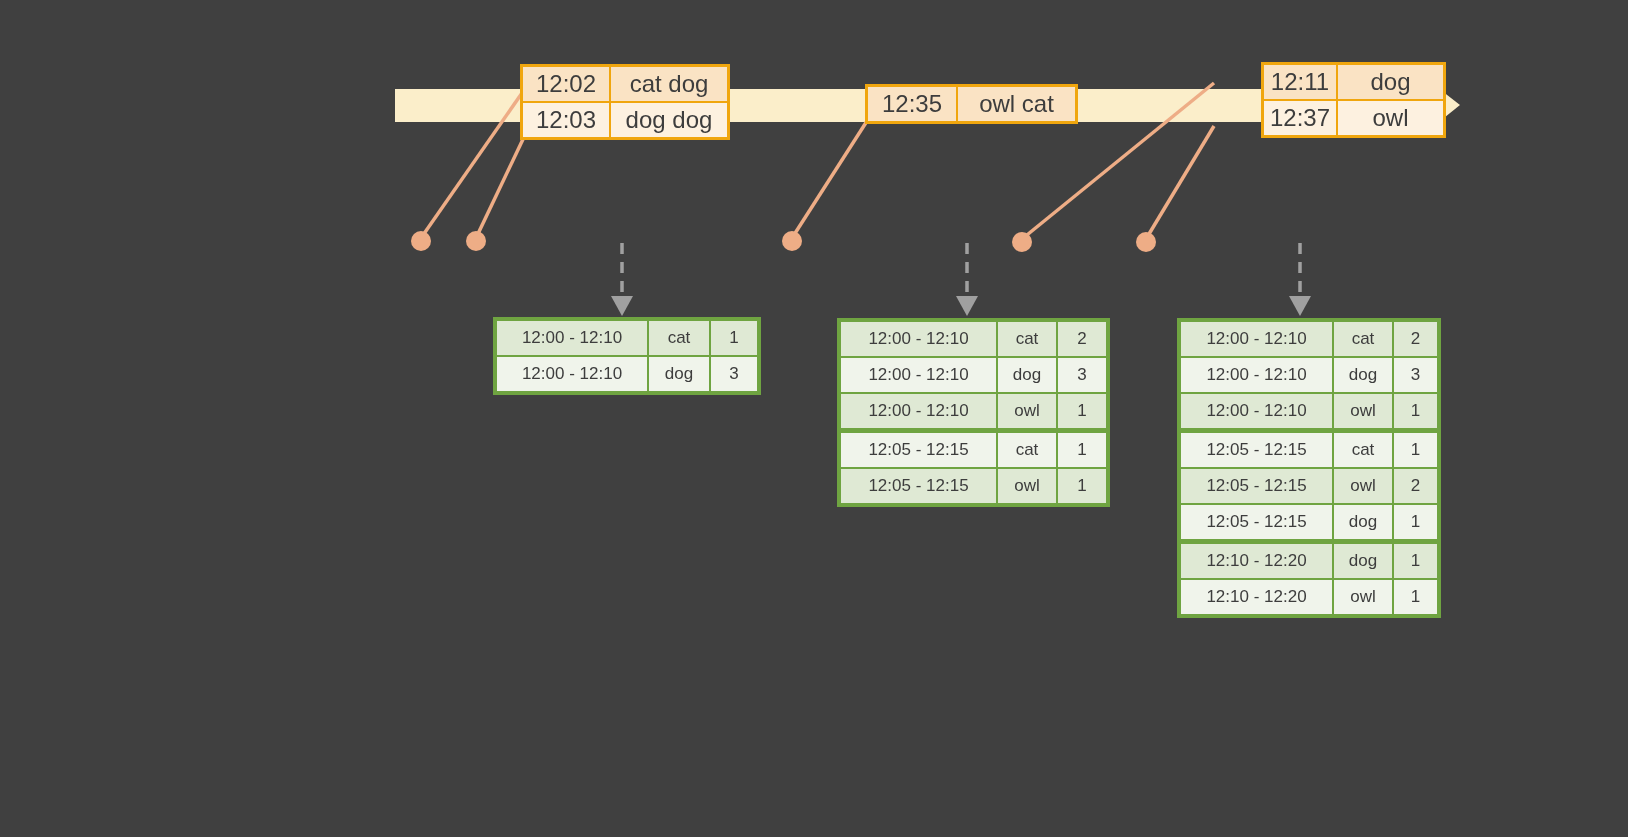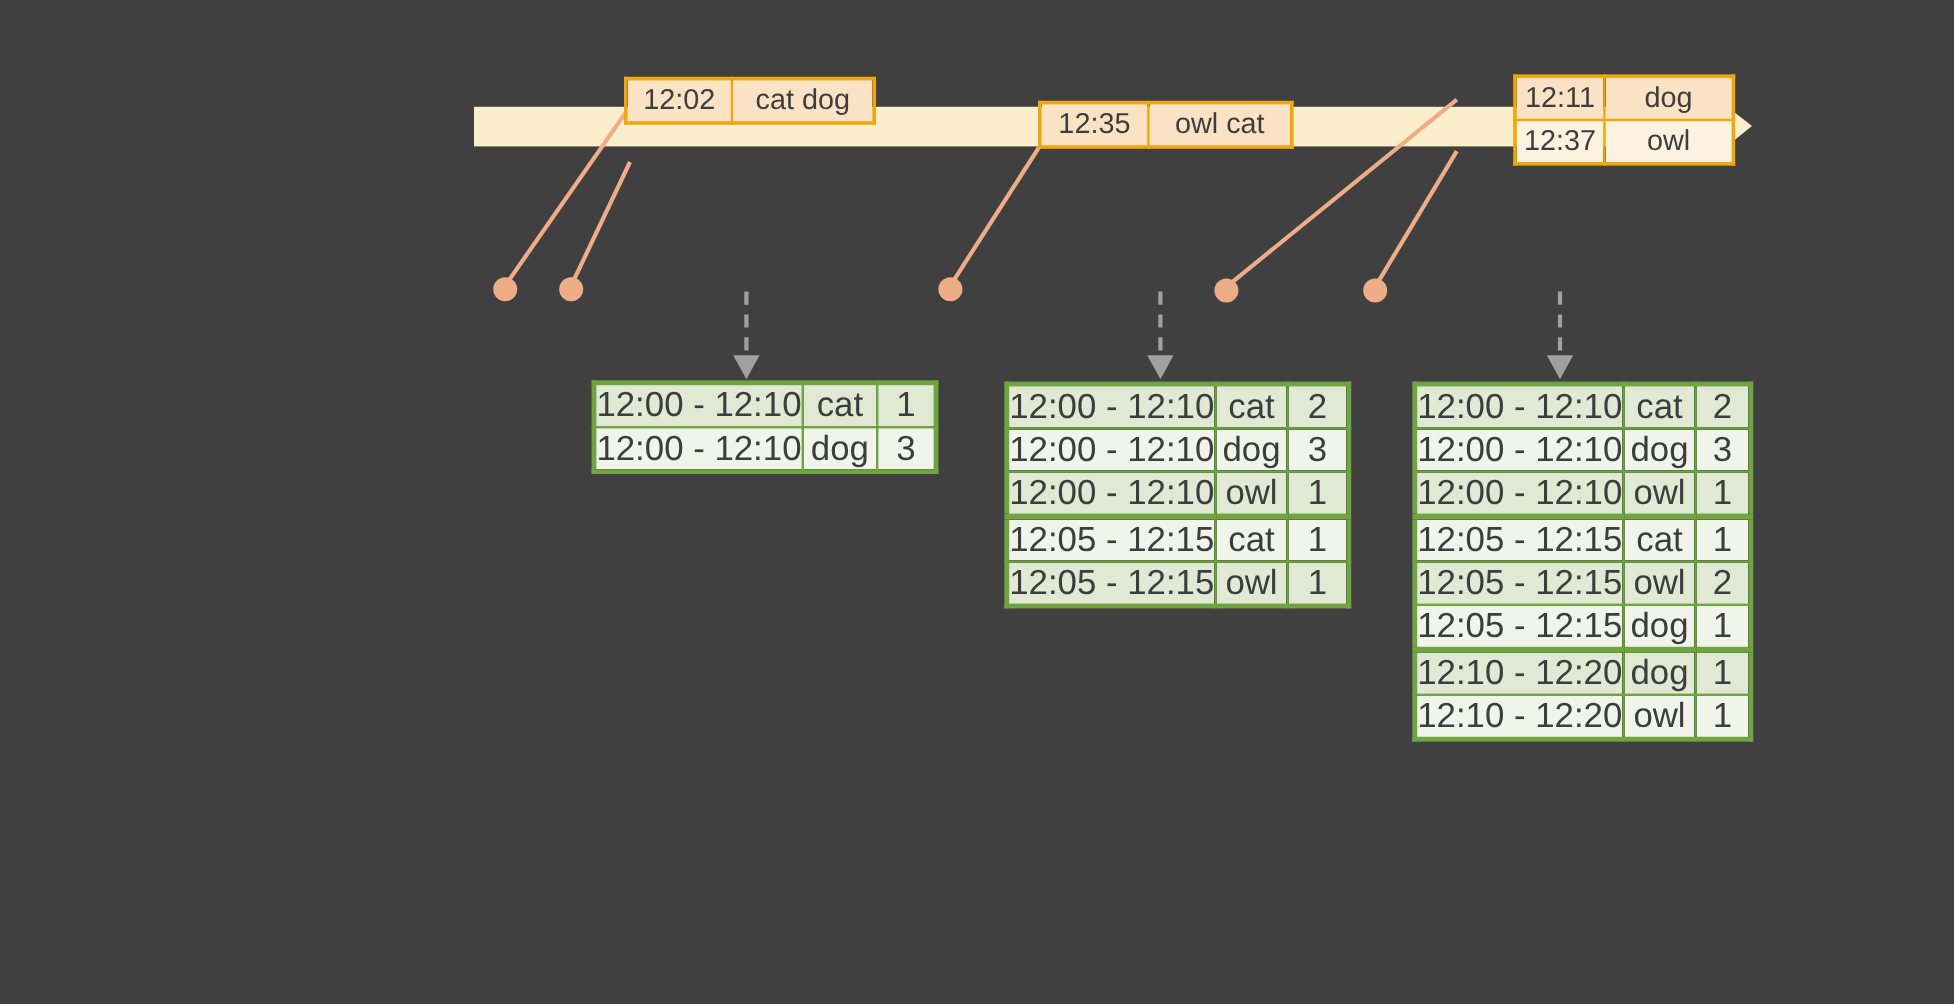--- a/index.html
+++ b/index.html
@@ -32,21 +32,21 @@
   
   .event-table{border:3px solid var(--orange-border,#F0A60E);font-size:24px;}
   .event-table td{border:2px solid var(--orange-border,#F0A60E);}
   .event-table tr:nth-child(odd) td{background:var(--peach,#FAE3C4);}
   .event-table tr:nth-child(even) td{background:var(--cream,#FDF1E0);}
   .et-a .c0{width:86px}.et-a .c1{width:116px}
   .et-b .c0{width:88px}.et-b .c1{width:117px}
   .et-c .c0{width:72px}.et-c .c1{width:105px}
 
   
-  .result-table{border:4px solid var(--green-border,#6FA441);font-size:29px;}
+  .result-table{border:4px solid var(--green-border,#6FA441);font-size:17px;}
   .result-table td{border:2px solid var(--green-border,#6FA441);}
   .result-table tr:nth-child(odd) td{background:var(--green-dark,#DFE9D4);}
   .result-table tr:nth-child(even) td{background:var(--green-light,#F0F4EB);}
   .result-table tr.group-sep td{border-top:5px solid var(--green-border,#6FA441);}
   .rt-1 .c0{width:150px}.rt-1 .c1{width:60px}.rt-1 .c2{width:46px}
   .rt-2 .c0{width:155px}.rt-2 .c1{width:58px}.rt-2 .c2{width:48px}
   .rt-3 .c0{width:151px}.rt-3 .c1{width:58px}.rt-3 .c2{width:43px}
 </style>
 </head>
 <body>
@@ -83,20 +83,24 @@
       <polygon class="drop-head" points="1289,296 1311,296 1300,316"></polygon>
     </g>
   </svg>
 
   <table class="event-table et-a" style="left:520px;top:64px">
       <tbody>
         <tr>
           <td class="c0">12:02</td>
           <td class="c1">cat dog</td>
         </tr>
+        <tr>
+          <td class="c0">12:03</td>
+          <td class="c1">dog dog</td>
+        </tr>
       </tbody>
     </table>
 
   <table class="event-table et-b" style="left:865px;top:84px">
       <tbody>
         <tr>
           <td class="c0">12:35</td>
           <td class="c1">owl cat</td>
         </tr>
       </tbody>

